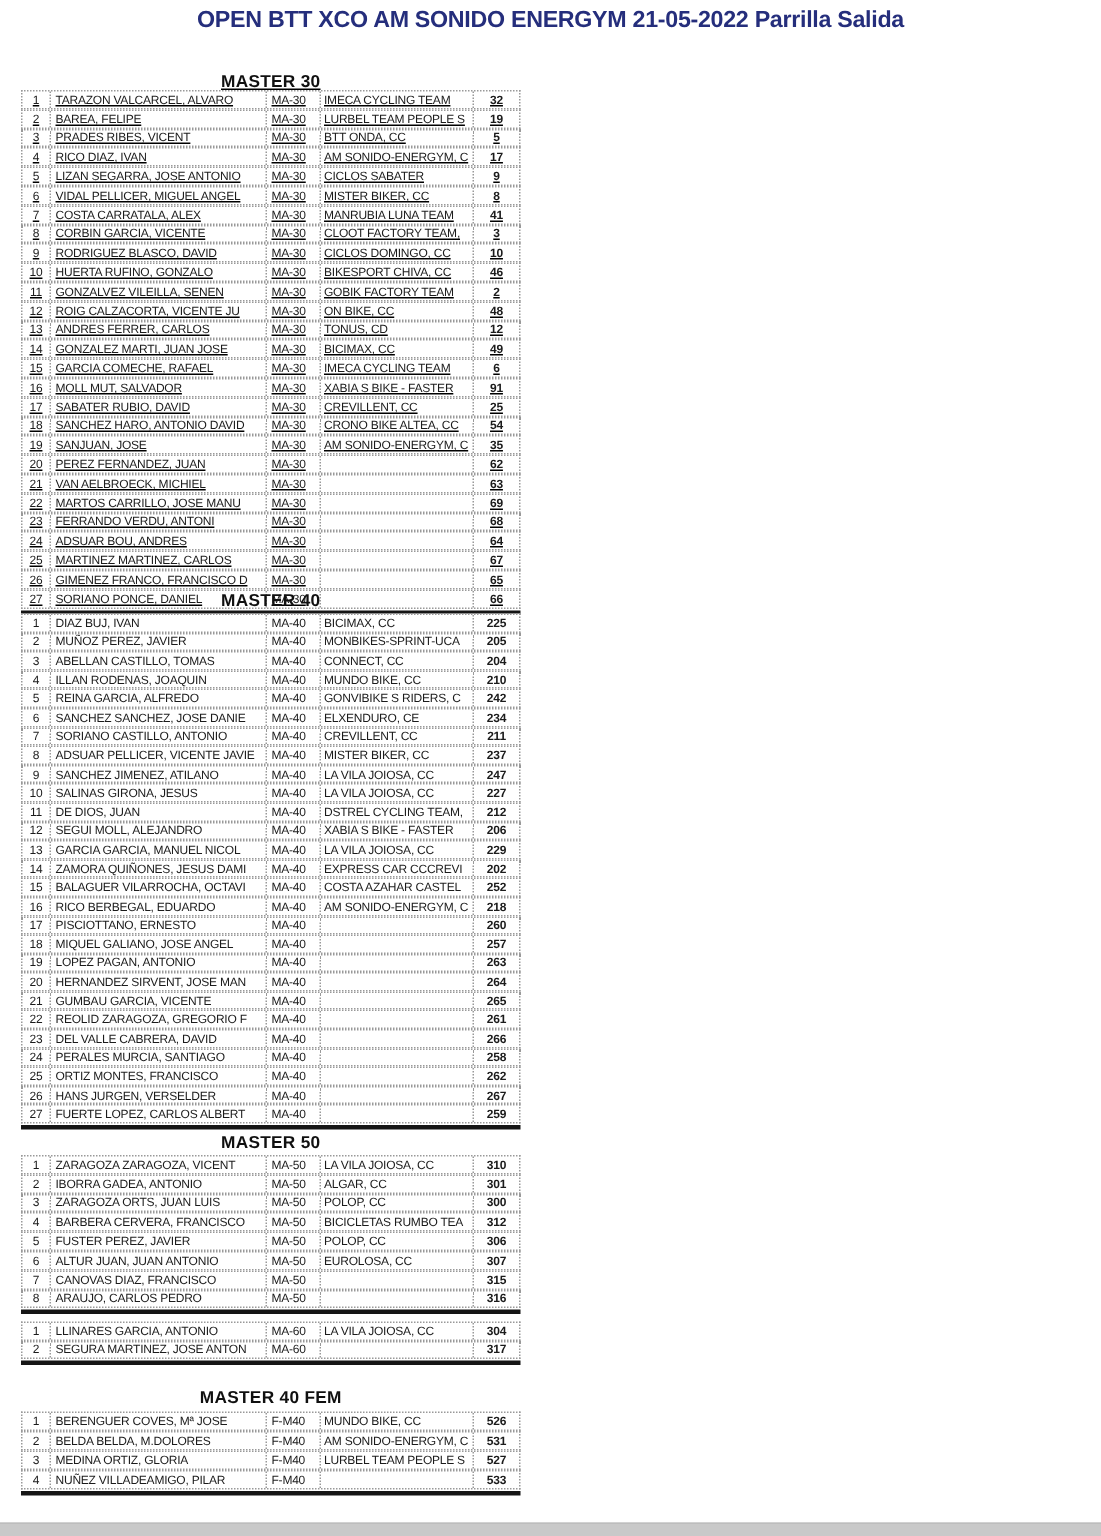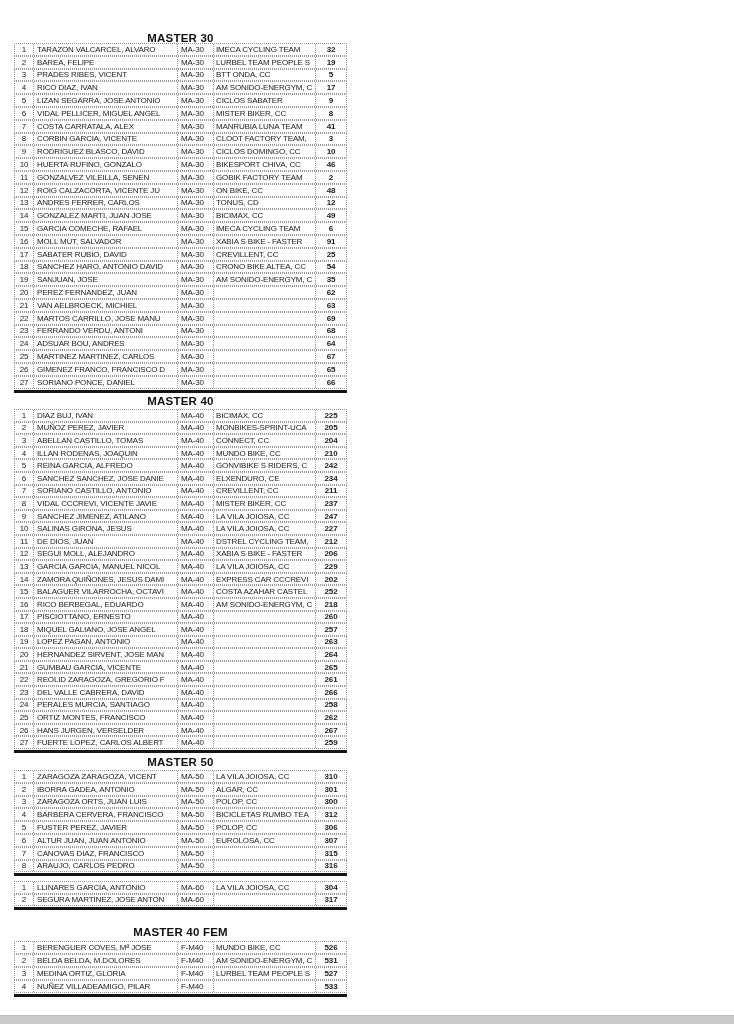--- a/index.html
+++ b/index.html
@@ -65,22 +65,23 @@
     width: 734px;
     height: 9px;
     background: #c9c9c9;
     border-top: 1px solid #bdbdbd;
   }
 </style>
 </head>
 <body>
 
 <div class="page">
+  <h1 class="doc-title" style="color: rgb(37, 46, 124);">OPEN BTT XCO AM SONIDO ENERGYM 21-05-2022 Parrilla Salida</h1>
   <div id="sections">
-  <section class="section" style="top: 32px;">
+  <section class="section" style="top: 49px; text-decoration: underline;">
     <h2 class="section-title">MASTER 30</h2>
     <div class="table" style="margin-top: -1px;">
   <div class="row" style="height: 12.8px;">
     <div class="cell pos">1</div>
     <div class="cell name">TARAZON VALCARCEL, ALVARO</div>
     <div class="cell cat">MA-30</div>
     <div class="cell team">IMECA CYCLING TEAM</div>
     <div class="cell bib">32</div>
   </div>
 
@@ -348,21 +349,21 @@
   <div class="row" style="height: 12.6px;">
     <div class="cell pos">7</div>
     <div class="cell name">SORIANO CASTILLO, ANTONIO</div>
     <div class="cell cat">MA-40</div>
     <div class="cell team">CREVILLENT, CC</div>
     <div class="cell bib">211</div>
   </div>
 
   <div class="row" style="height: 12.6px;">
     <div class="cell pos">8</div>
-    <div class="cell name">VIDAL CCCREVI, VICENTE JAVIE</div>
+    <div class="cell name">ADSUAR PELLICER, VICENTE JAVIE</div>
     <div class="cell cat">MA-40</div>
     <div class="cell team">MISTER BIKER, CC</div>
     <div class="cell bib">237</div>
   </div>
 
   <div class="row" style="height: 12.6px;">
     <div class="cell pos">9</div>
     <div class="cell name">SANCHEZ JIMENEZ, ATILANO</div>
     <div class="cell cat">MA-40</div>
     <div class="cell team">LA VILA JOIOSA, CC</div>

